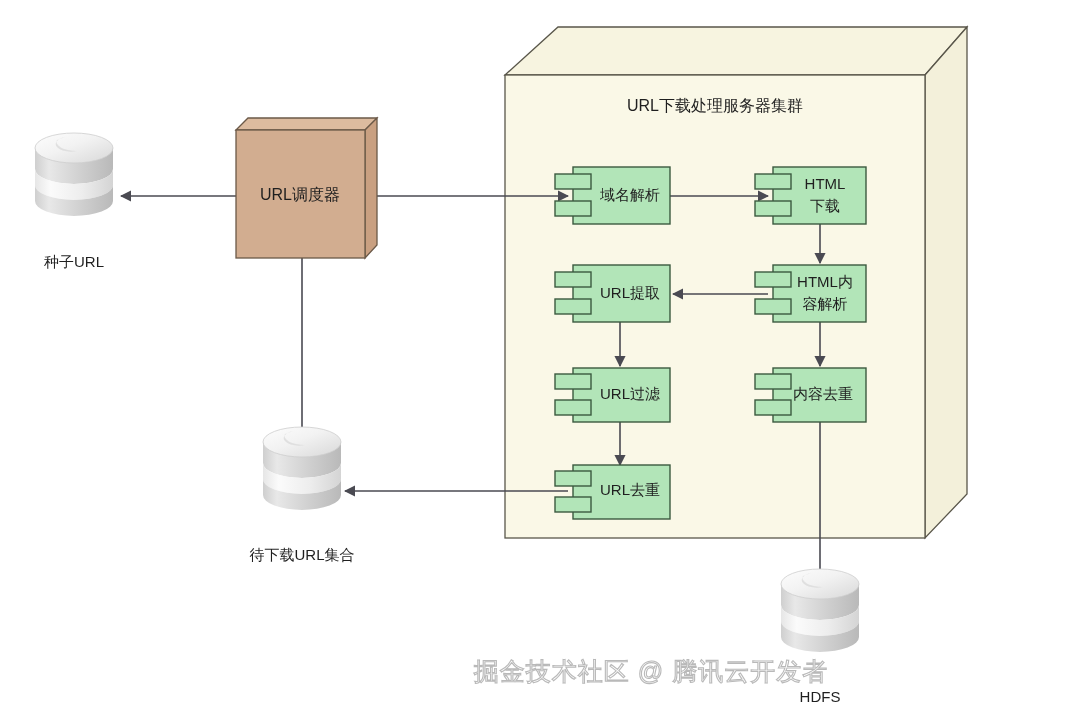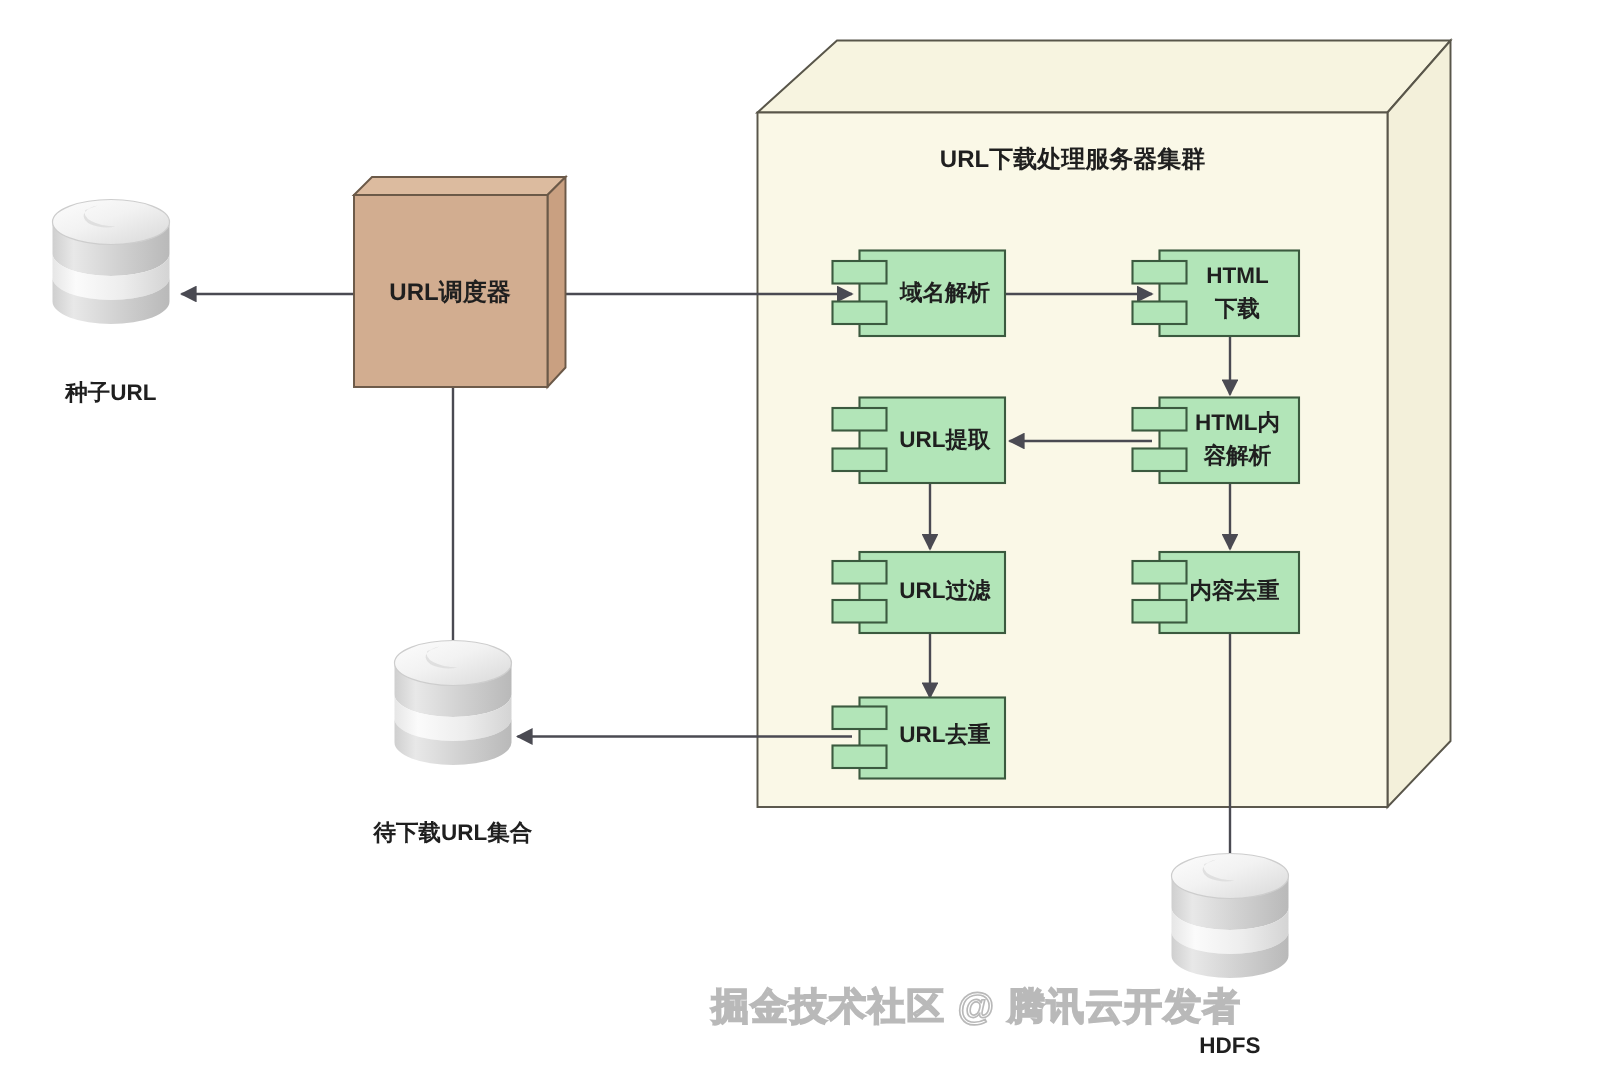--- a/index.html
+++ b/index.html
@@ -11,21 +11,20 @@
     width: 1080px;
     height: 712px;
     font-family: "Liberation Sans", "DejaVu Sans", sans-serif;
     overflow: hidden;
     position: relative;
   }
   #diagram-root {
     position: relative;
     width: 1080px;
     height: 706px;
-    font-weight: bold;
   }
   svg#diagram {
     display: block;
     width: 1080px;
     height: 712px;
   }
   .node-label {
     font-family: "Liberation Sans", "DejaVu Sans", sans-serif;
     fill: #1f1f1f;
     text-anchor: middle;

